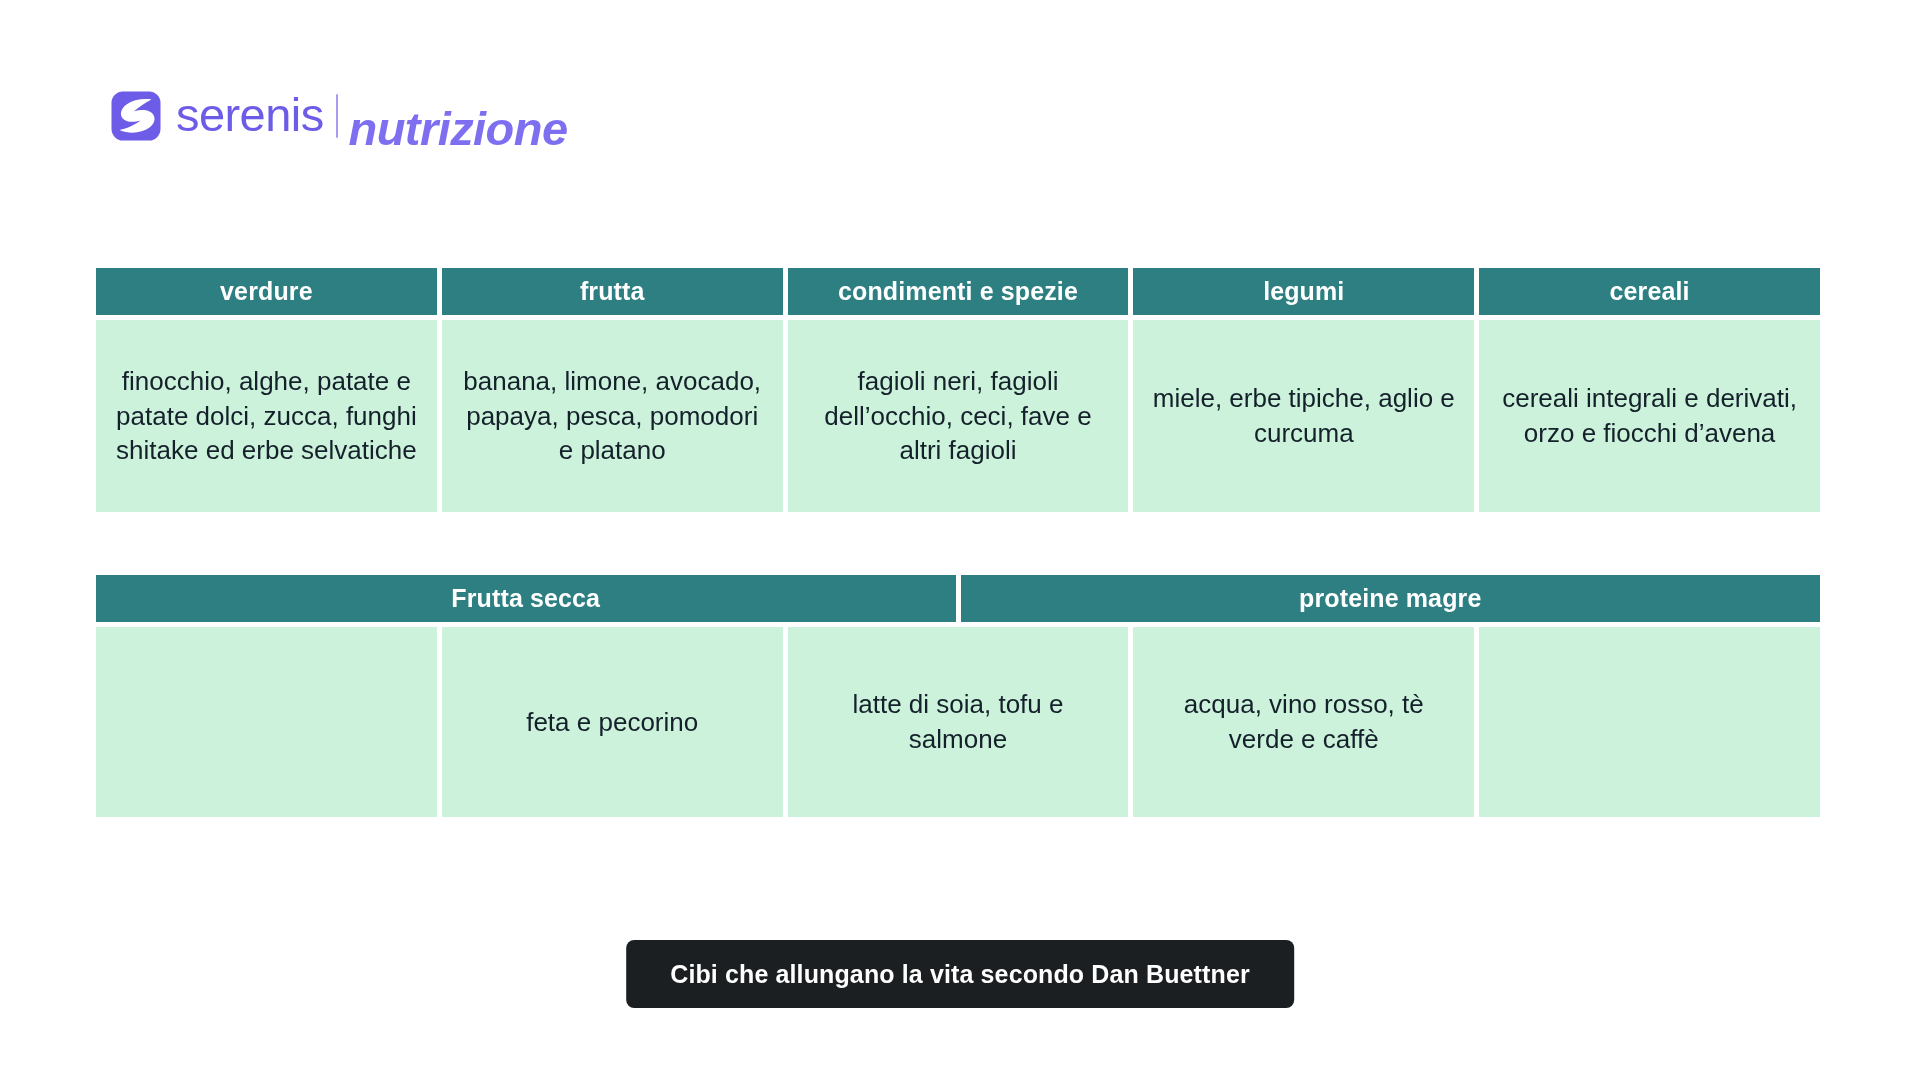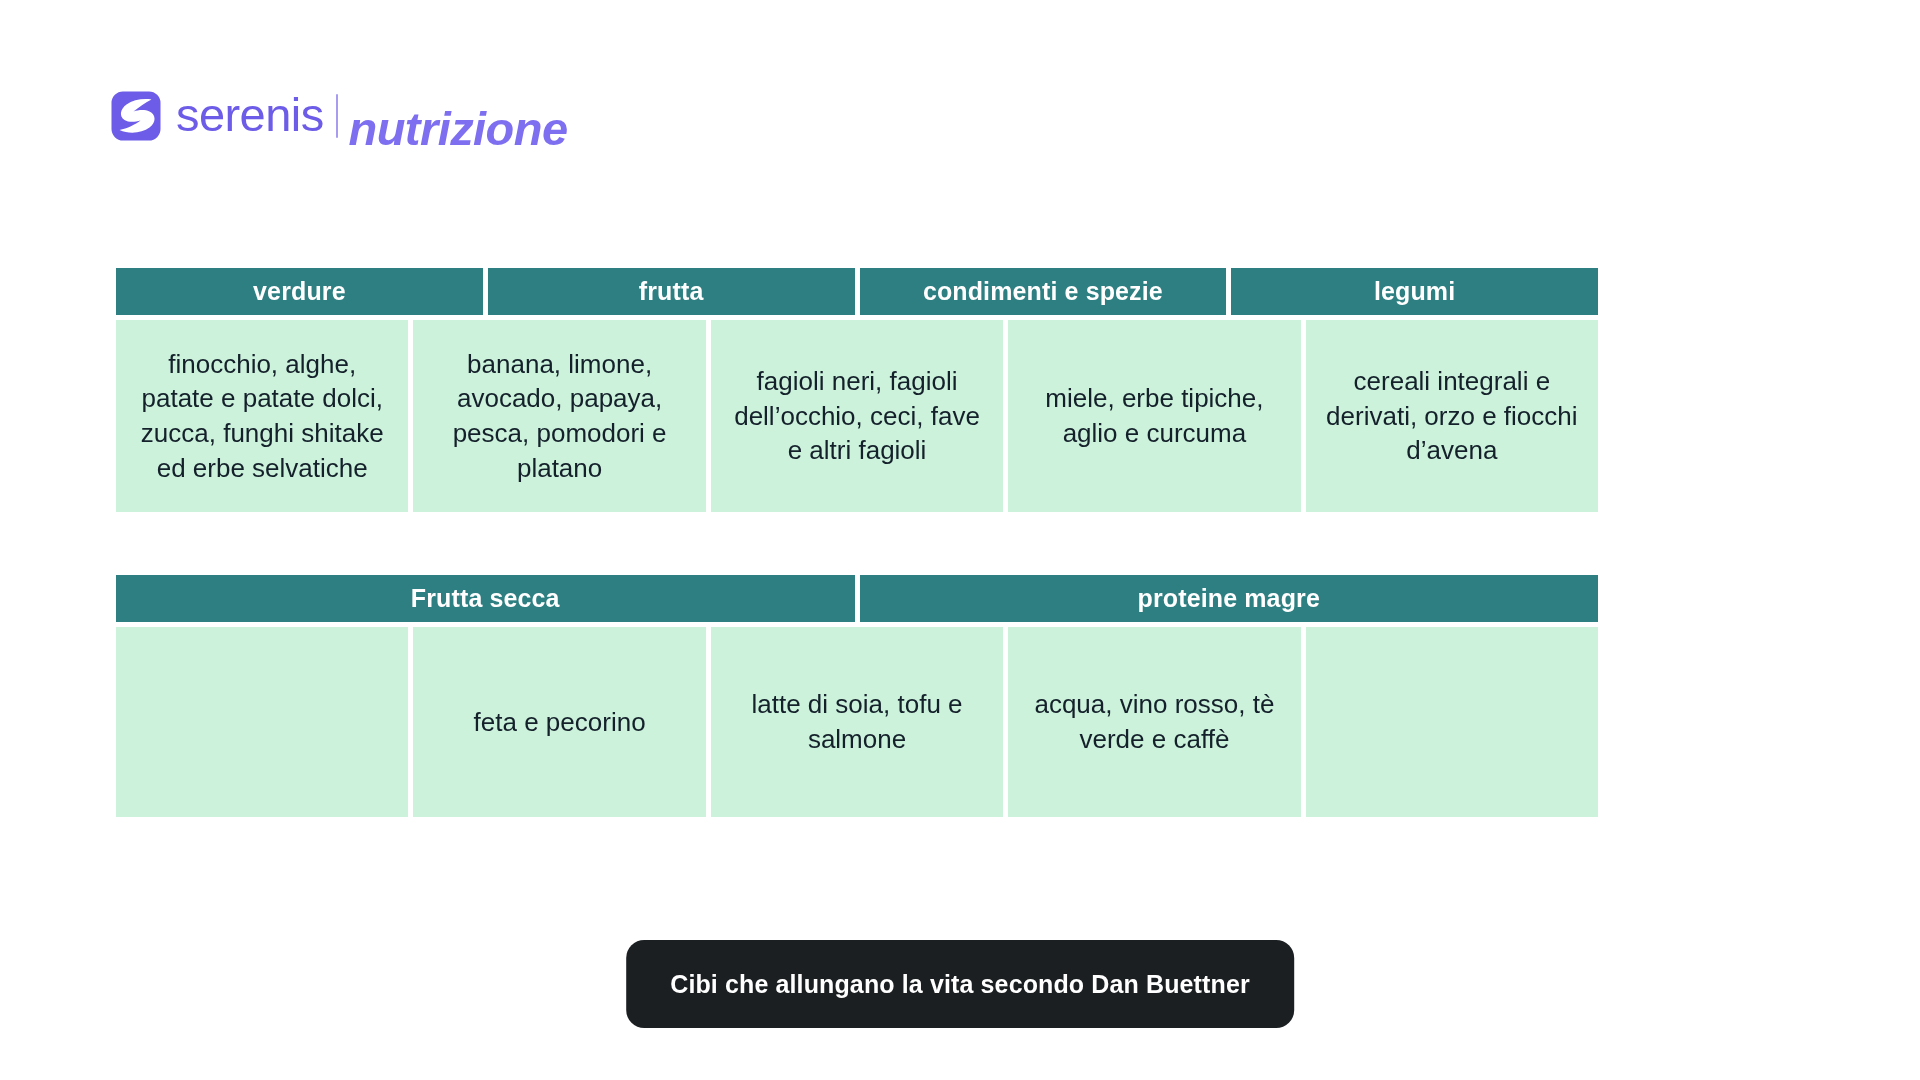--- a/index.html
+++ b/index.html
@@ -62,22 +62,22 @@
     color: #7d6ff0;
     letter-spacing: -0.012em;
     line-height: 1;
     padding-bottom: 3px;
     margin-top: 27px;
   }
 
   
   .table-block {
     position: absolute;
-    left: 116px;
-    width: 1482px;
+    left: 96px;
+    width: 1724px;
   }
   #table-1 { top: 268px; }
   #table-2 { top: 575px; }
 
   .table-row {
     display: flex;
     width: 100%;
     gap: 5px;
   }
 
@@ -123,25 +123,25 @@
   .caption-button {
     position: absolute;
     left: 50%;
     transform: translateX(-50%);
     top: 940px;
     background: #1b1f22;
     color: #ffffff;
     font-size: 25px;
     font-weight: 700;
     padding: 0 44px;
-    height: 88px;
+    height: 68px;
     display: flex;
     align-items: center;
     justify-content: center;
-    border-radius: 18px;
+    border-radius: 8px;
     border: none;
     white-space: nowrap;
     letter-spacing: 0.005em;
     font-family: "Liberation Sans", "DejaVu Sans", sans-serif;
     cursor: pointer;
   }
 </style>
 </head>
 <body>
 
@@ -156,20 +156,21 @@
     <span class="logo-nutrizione">nutrizione</span>
   </div>
 </div>
 
 <div class="table-block" id="table-1">
   <div class="table-row header-row">
     <div class="cell">verdure</div>
     <div class="cell">frutta</div>
     <div class="cell">condimenti e spezie</div>
     <div class="cell">legumi</div>
+    <div class="cell">cereali</div>
   </div>
   <div class="table-row body-row">
     <div class="cell">finocchio, alghe, patate e patate dolci, zucca, funghi shitake ed erbe selvatiche</div>
     <div class="cell">banana, limone, avocado, papaya, pesca, pomodori e platano</div>
     <div class="cell">fagioli neri, fagioli dell’occhio, ceci, fave e altri fagioli</div>
     <div class="cell">miele, erbe tipiche, aglio e curcuma</div>
     <div class="cell">cereali integrali e derivati, orzo e fiocchi d’avena</div>
   </div>
 </div>
 

